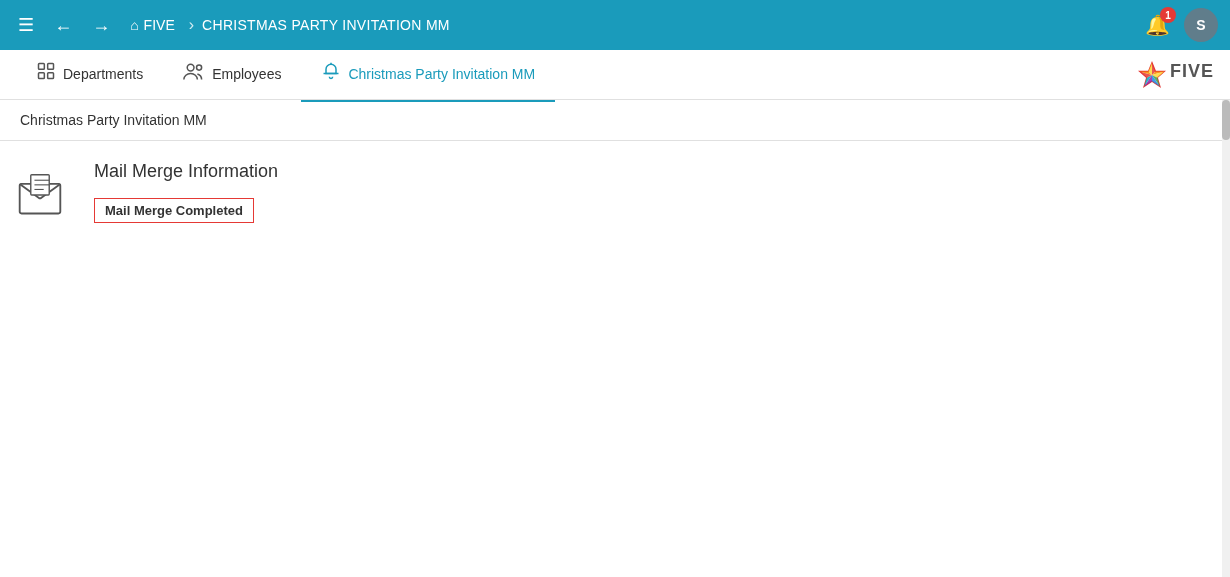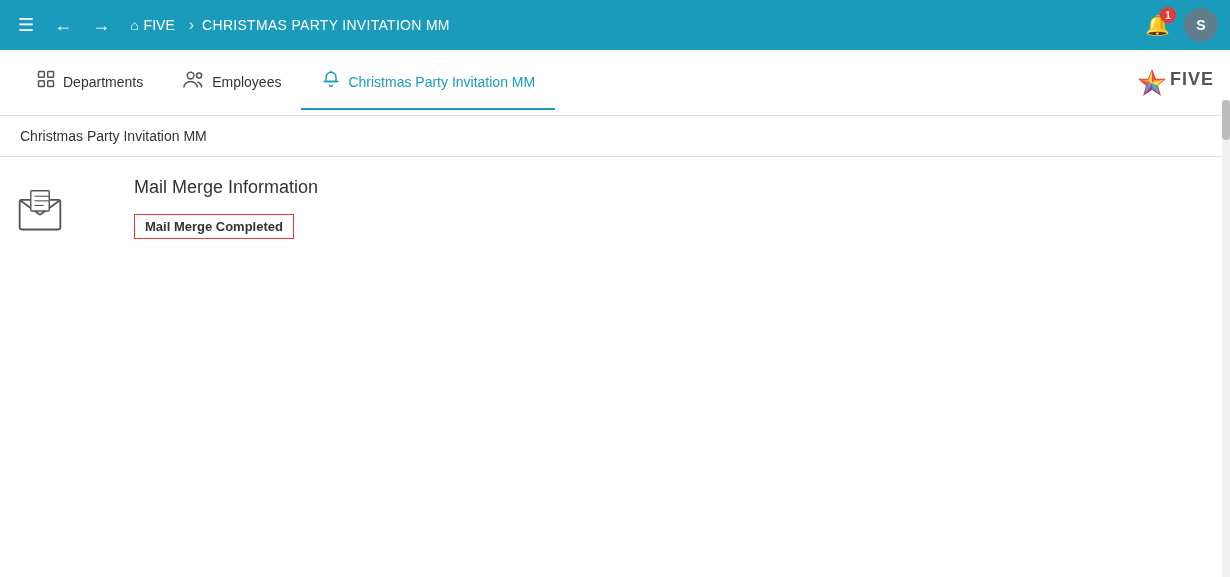--- a/index.html
+++ b/index.html
@@ -86,21 +86,21 @@
       justify-content: center;
       color: white;
       font-size: 14px;
       font-weight: bold;
       cursor: pointer;
     }
 
     
     .tab-bar {
       background: white;
-      height: 66px;
+      height: 50px;
       display: flex;
       align-items: center;
       padding: 16px 16px;
       border-bottom: 1px solid #e0e0e0;
       justify-content: space-between;
     }
     .tab-bar-left {
       display: flex;
       align-items: center;
       gap: 0;
@@ -146,21 +146,20 @@
     .page-header {
       padding: 12px 20px;
       font-size: 14px;
       color: #333;
       border-bottom: 1px solid #e0e0e0;
       font-weight: 500;
     }
     .page-body {
       display: flex;
       padding: 20px 16px;
-      gap: 40px;
     }
     .mail-icon-area {
       width: 70px;
       flex-shrink: 0;
       display: flex;
       align-items: flex-start;
       padding-top: 10px;
     }
     .mail-icon-svg {
       width: 48px;

